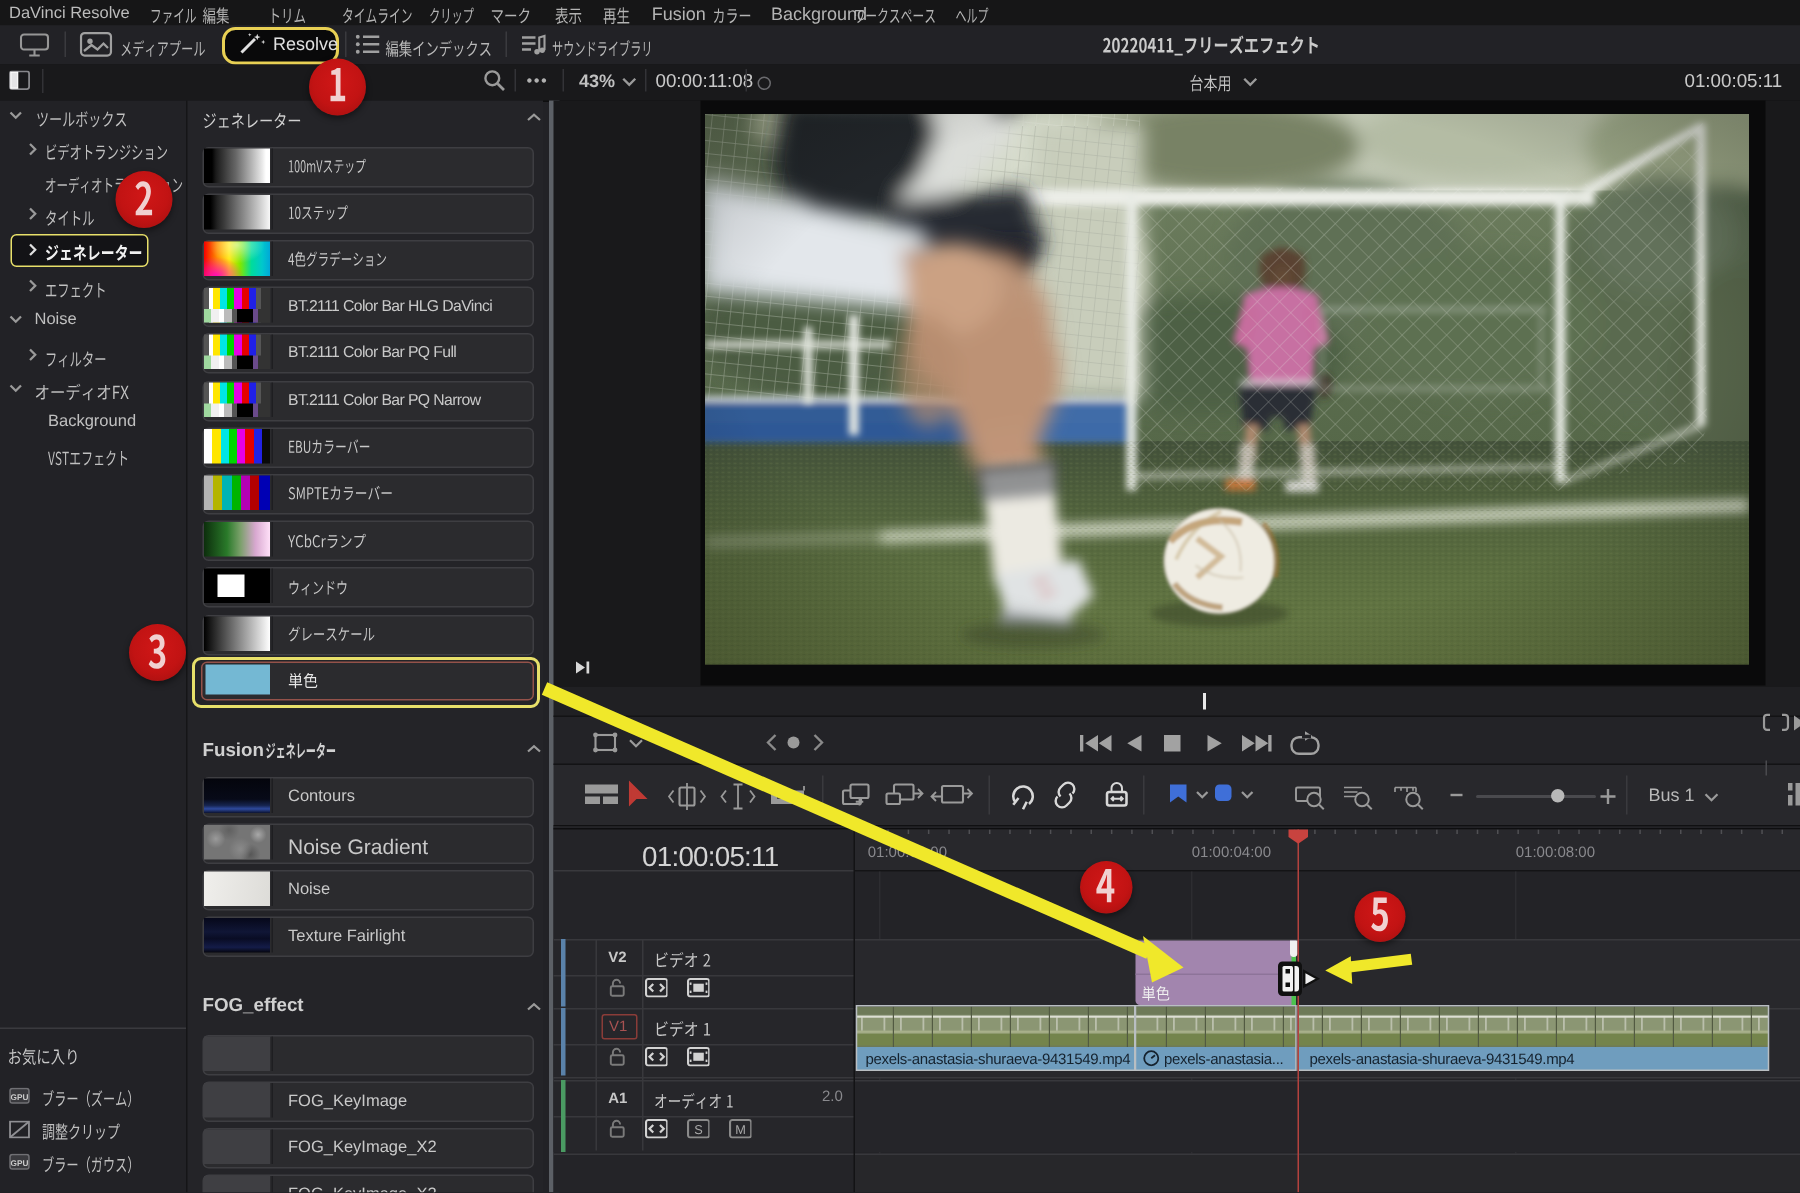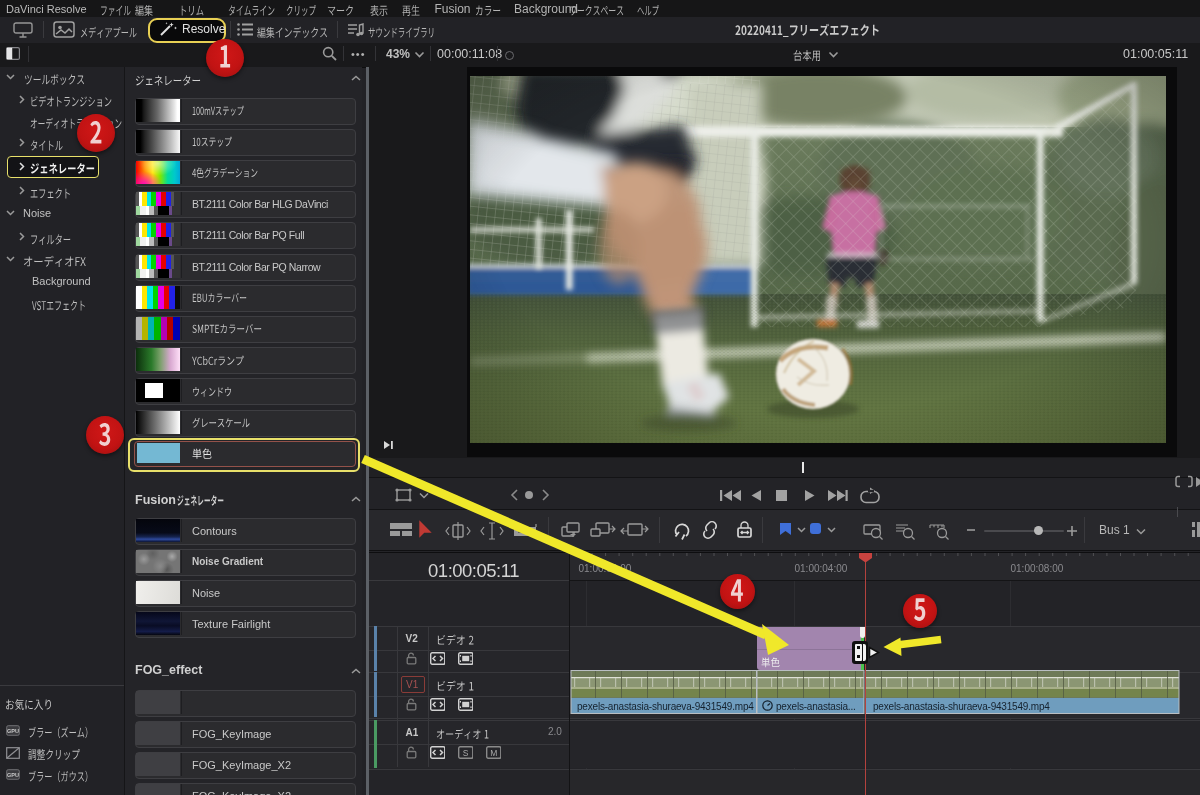--- a/index.html
+++ b/index.html
@@ -361,21 +361,21 @@
     <svg class="abs" style="left:351px;top:496px" width="10" height="6" viewBox="0 0 10 6">
       <path d="M1 5l4-3.5L9 5" stroke="#9a9a9a" stroke-width="1.5" fill="none"></path>
     </svg>
     <div style="position:absolute;width:219px;height:25px;background:#2b2b2e;border:1px solid #3e3e42;border-radius:4px;left:135px;top:517.5px"></div>
     <div style="position:absolute;left:136px;top:518.5px;width:44px;height:23px;background:linear-gradient(180deg,#04050c 0%,#070a18 60%,#16244f 78%,#2e4a9e 88%,#0c1330 100%)"></div>
     <div style="position:absolute;left:181px;top:518.5px;width:1px;height:23px;background:#1e1e21"></div>
     <div style="position:absolute;left:192.0px;top:525.5px;font-family:'Liberation Sans',sans-serif;font-size:11px;font-weight:400;color:#c9c9c9;white-space:nowrap;line-height:1">Contours</div>
     <div style="position:absolute;width:219px;height:25px;background:#2b2b2e;border:1px solid #3e3e42;border-radius:4px;left:135px;top:548.7px"></div>
     <div style="position:absolute;left:136px;top:549.7px;width:44px;height:23px;background:radial-gradient(circle 9px at 18% 40%,#9a9a9a,rgba(154,154,154,0) 70%),radial-gradient(circle 11px at 55% 70%,#8a8a8a,rgba(138,138,138,0) 70%),radial-gradient(circle 8px at 82% 28%,#a8a8a8,rgba(168,168,168,0) 70%),radial-gradient(circle 10px at 38% 15%,#606060,rgba(96,96,96,0) 70%),radial-gradient(circle 10px at 70% 85%,#565656,rgba(86,86,86,0) 70%),#757575"></div>
     <div style="position:absolute;left:181px;top:549.7px;width:1px;height:23px;background:#1e1e21"></div>
-    <div style="position:absolute;left:192.0px;top:556.7px;font-family:'Liberation Sans',sans-serif;font-size:10px;font-weight:700;color:#c9c9c9;white-space:nowrap;line-height:1">Noise Gradient</div>
+    <div style="position:absolute;left:192.0px;top:556.7px;font-family:'Liberation Sans',sans-serif;font-size:14px;font-weight:400;color:#c9c9c9;white-space:nowrap;line-height:1">Noise Gradient</div>
     <div style="position:absolute;width:219px;height:25px;background:#2b2b2e;border:1px solid #3e3e42;border-radius:4px;left:135px;top:579.9px"></div>
     <div style="position:absolute;left:136px;top:580.9px;width:44px;height:23px;background:linear-gradient(100deg,#f0efec,#dddcd8)"></div>
     <div style="position:absolute;left:181px;top:580.9px;width:1px;height:23px;background:#1e1e21"></div>
     <div style="position:absolute;left:192.0px;top:587.9px;font-family:'Liberation Sans',sans-serif;font-size:11px;font-weight:400;color:#c9c9c9;white-space:nowrap;line-height:1">Noise</div>
     <div style="position:absolute;width:219px;height:25px;background:#2b2b2e;border:1px solid #3e3e42;border-radius:4px;left:135px;top:611.1px"></div>
     <div style="position:absolute;left:136px;top:612.1px;width:44px;height:23px;background:linear-gradient(180deg,#06081a 0%,#101636 40%,#090c24 60%,#141c48 85%,#05060f 100%)"></div>
     <div style="position:absolute;left:181px;top:612.1px;width:1px;height:23px;background:#1e1e21"></div>
     <div style="position:absolute;left:192.0px;top:619.1px;font-family:'Liberation Sans',sans-serif;font-size:11px;font-weight:400;color:#c9c9c9;white-space:nowrap;line-height:1">Texture Fairlight</div>
     <div style="position:absolute;left:135.0px;top:664.0px;font-family:'Liberation Sans',sans-serif;font-size:12.5px;font-weight:700;color:#d0d0d0;white-space:nowrap;line-height:1">FOG_effect</div>
     <svg class="abs" style="left:351px;top:668px" width="10" height="6" viewBox="0 0 10 6">

